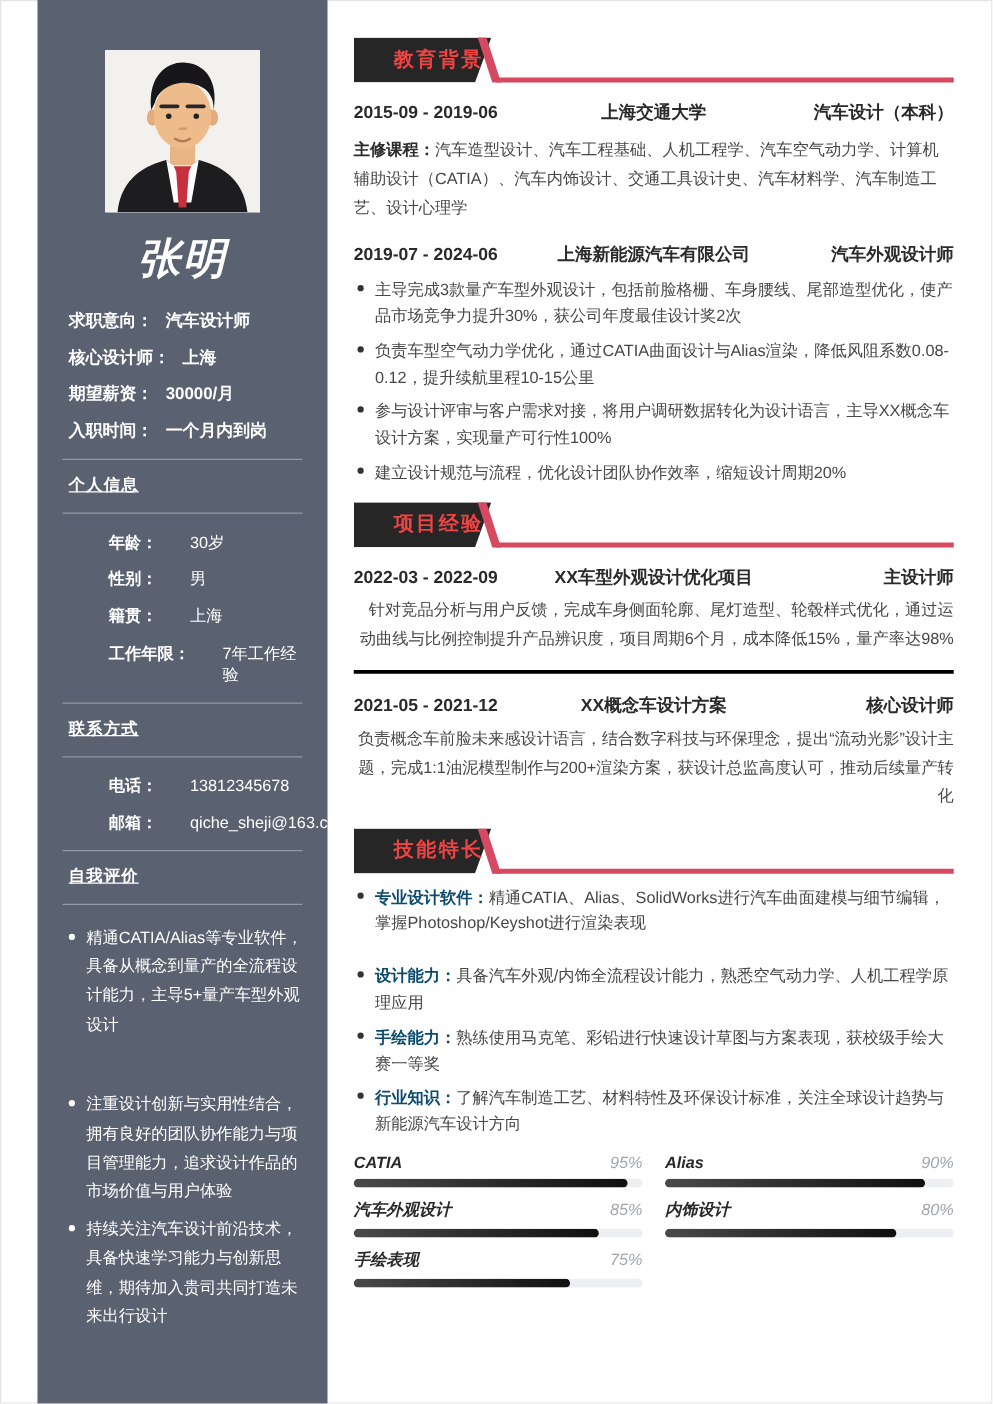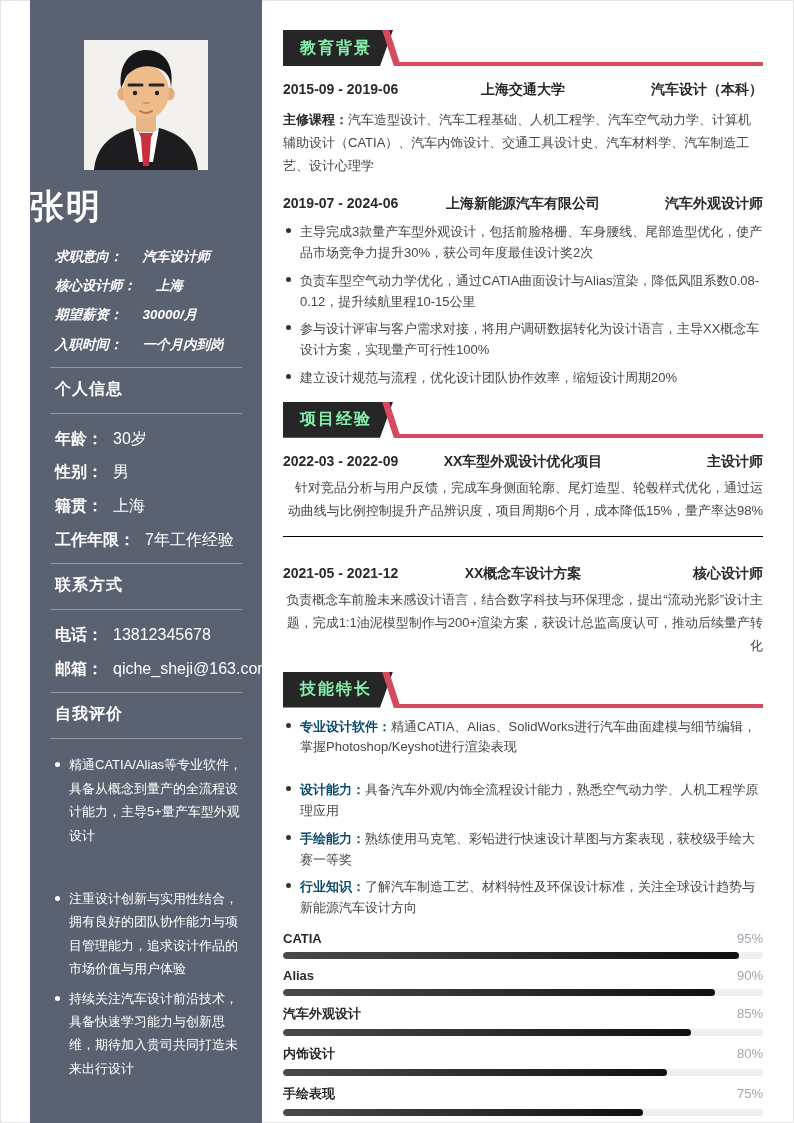--- a/index.html
+++ b/index.html
@@ -10,67 +10,67 @@
   *{box-sizing:border-box;margin:0;padding:0;}
   body{margin:0;background:#fff;font-family:"Liberation Sans",sans-serif;}
   .page{position:relative;width:794px;height:1123px;background:#fff;overflow:hidden;
         box-shadow:inset 0 0 0 1px #e4e4e6;}
 
   
   .sidebar{position:absolute;left:30px;top:0;width:232px;height:100%;
            background:var(--sidebar-bg);color:#fff;}
   .photo{width:124px;height:130px;margin:40px auto 0;overflow:hidden;background:#f3f1ee;}
   .photo svg{display:block;width:100%;height:100%;}
-  .name{margin-top:14px;text-align:left;font-size:34px;font-weight:700;color:#fff;letter-spacing:2px;}
+  .name{margin-top:14px;text-align:center;font-size:34px;font-weight:700;color:#fff;letter-spacing:2px;font-style:italic;}
   .summary{margin-top:18px;padding:0 18px 0 25px;}
-  .srow{display:flex;gap:20px;font-size:13.5px;font-weight:700;margin-bottom:11px;line-height:1.35;font-style:italic;}
+  .srow{display:flex;gap:10px;font-size:13.5px;font-weight:700;margin-bottom:11px;line-height:1.35;}
   .srow .slabel{white-space:nowrap;}
   .side-divider{height:1px;background:rgba(255,255,255,.35);margin:13px 20px 0;}
-  .side-title{font-size:16px;font-weight:700;margin:11px 25px 0;letter-spacing:1px;}
+  .side-title{font-size:13px;font-weight:700;margin:11px 25px 0;letter-spacing:1px;text-decoration:underline;}
   .side-body{margin-top:14px;padding:0 18px 0 25px;}
-  .frow{display:flex;gap:10px;font-size:16px;margin-bottom:12px;line-height:1.35;}
+  .frow{display:flex;gap:26px;font-size:13px;margin-bottom:12px;line-height:1.35;margin-left:32px;}
   .frow .flabel{font-weight:700;white-space:nowrap;}
   .sbullets .sb{position:relative;padding-left:14px;font-size:13px;line-height:1.8;margin-bottom:6px;}
   .sbullets .sb .dot{position:absolute;left:0;top:9px;width:5px;height:5px;border-radius:50%;background:#fff;}
   .sbullets .sb.gap-before{margin-top:40px;}
 
   
   .main{position:absolute;left:283px;top:0;width:480px;color:#474747;}
   .sec{margin-top:18px;}
   .sec.first{margin-top:30px;}
   .sec.proj-sec{margin-top:13px;}
   .sec.skill-sec{margin-top:14px;}
   .sec-head{position:relative;height:36px;}
   .sec-head .flag{position:absolute;left:0;top:0;height:36px;width:110px;background:var(--badge-bg);
       clip-path:polygon(0 0,100% 0,calc(100% - 13px) 100%,0 100%);
-      color:#86efac;display:flex;align-items:center;padding-left:17px;
+      color:#ef4444;display:flex;align-items:center;padding-left:32px;
       font-size:16px;font-weight:700;letter-spacing:2px;white-space:nowrap;}
   .sec-head .stripe{position:absolute;left:105px;top:0;width:7px;height:36px;background:var(--accent);transform:skewX(18deg);}
   .sec-head .rule{position:absolute;left:114px;right:0;bottom:0;height:4px;background:var(--accent);}
 
   .entry-head{display:grid;grid-template-columns:1fr auto 1fr;align-items:baseline;
       margin-top:15px;font-weight:700;color:#2a2a2a;font-size:14px;}
   .entry-head .eh-right{text-align:right;}
   .entry-head .eh-center{text-align:center;}
 
   .edu-rows{margin-top:10px;}
   .edu-row{font-size:13px;line-height:1.75;color:#474747;margin-bottom:2px;}
   .edu-row b{color:#2a2a2a;}
 
   .blist{margin-top:9px;list-style:none;}
   .blist .bi{position:relative;padding-left:17px;font-size:13px;line-height:1.6;color:#474747;margin-bottom:7px;}
   .blist .bi .dot{position:absolute;left:3px;top:6px;width:5px;height:5px;border-radius:50%;background:#333;}
   .blist .bi b{color:#0c4a6e;}
   .blist .bi.gap-before{margin-top:22px;}
 
   .proj{margin-top:15px;}
-  .proj + .proj{margin-top:14px;padding-top:13px;border-top:1px solid #000000;}
+  .proj + .proj{margin-top:14px;padding-top:2px;border-top:3px solid #000000;}
   .proj-desc{margin-top:6px;font-size:13px;line-height:1.75;color:#474747;text-align:right;}
 
-  .bars{margin-top:12px;display:grid;grid-template-columns:1fr;column-gap:18px;row-gap:9px;}
+  .bars{margin-top:12px;display:grid;grid-template-columns:1fr 1fr;column-gap:18px;row-gap:9px;font-style:italic;}
   .bar-label{display:flex;justify-content:space-between;align-items:baseline;}
   .bar-name{font-size:13px;font-weight:700;color:#2a2a2a;}
   .bar-pct{font-size:13px;color:#a0a5ad;}
   .bar-track{margin-top:6px;height:7px;border-radius:4px;background:#edeff2;overflow:hidden;}
   .bar-fill{height:7px;border-radius:4px;background:linear-gradient(90deg,#4a4a4a,#101010);}
 </style>
 </head>
 <body>
 
 <div class="page">

